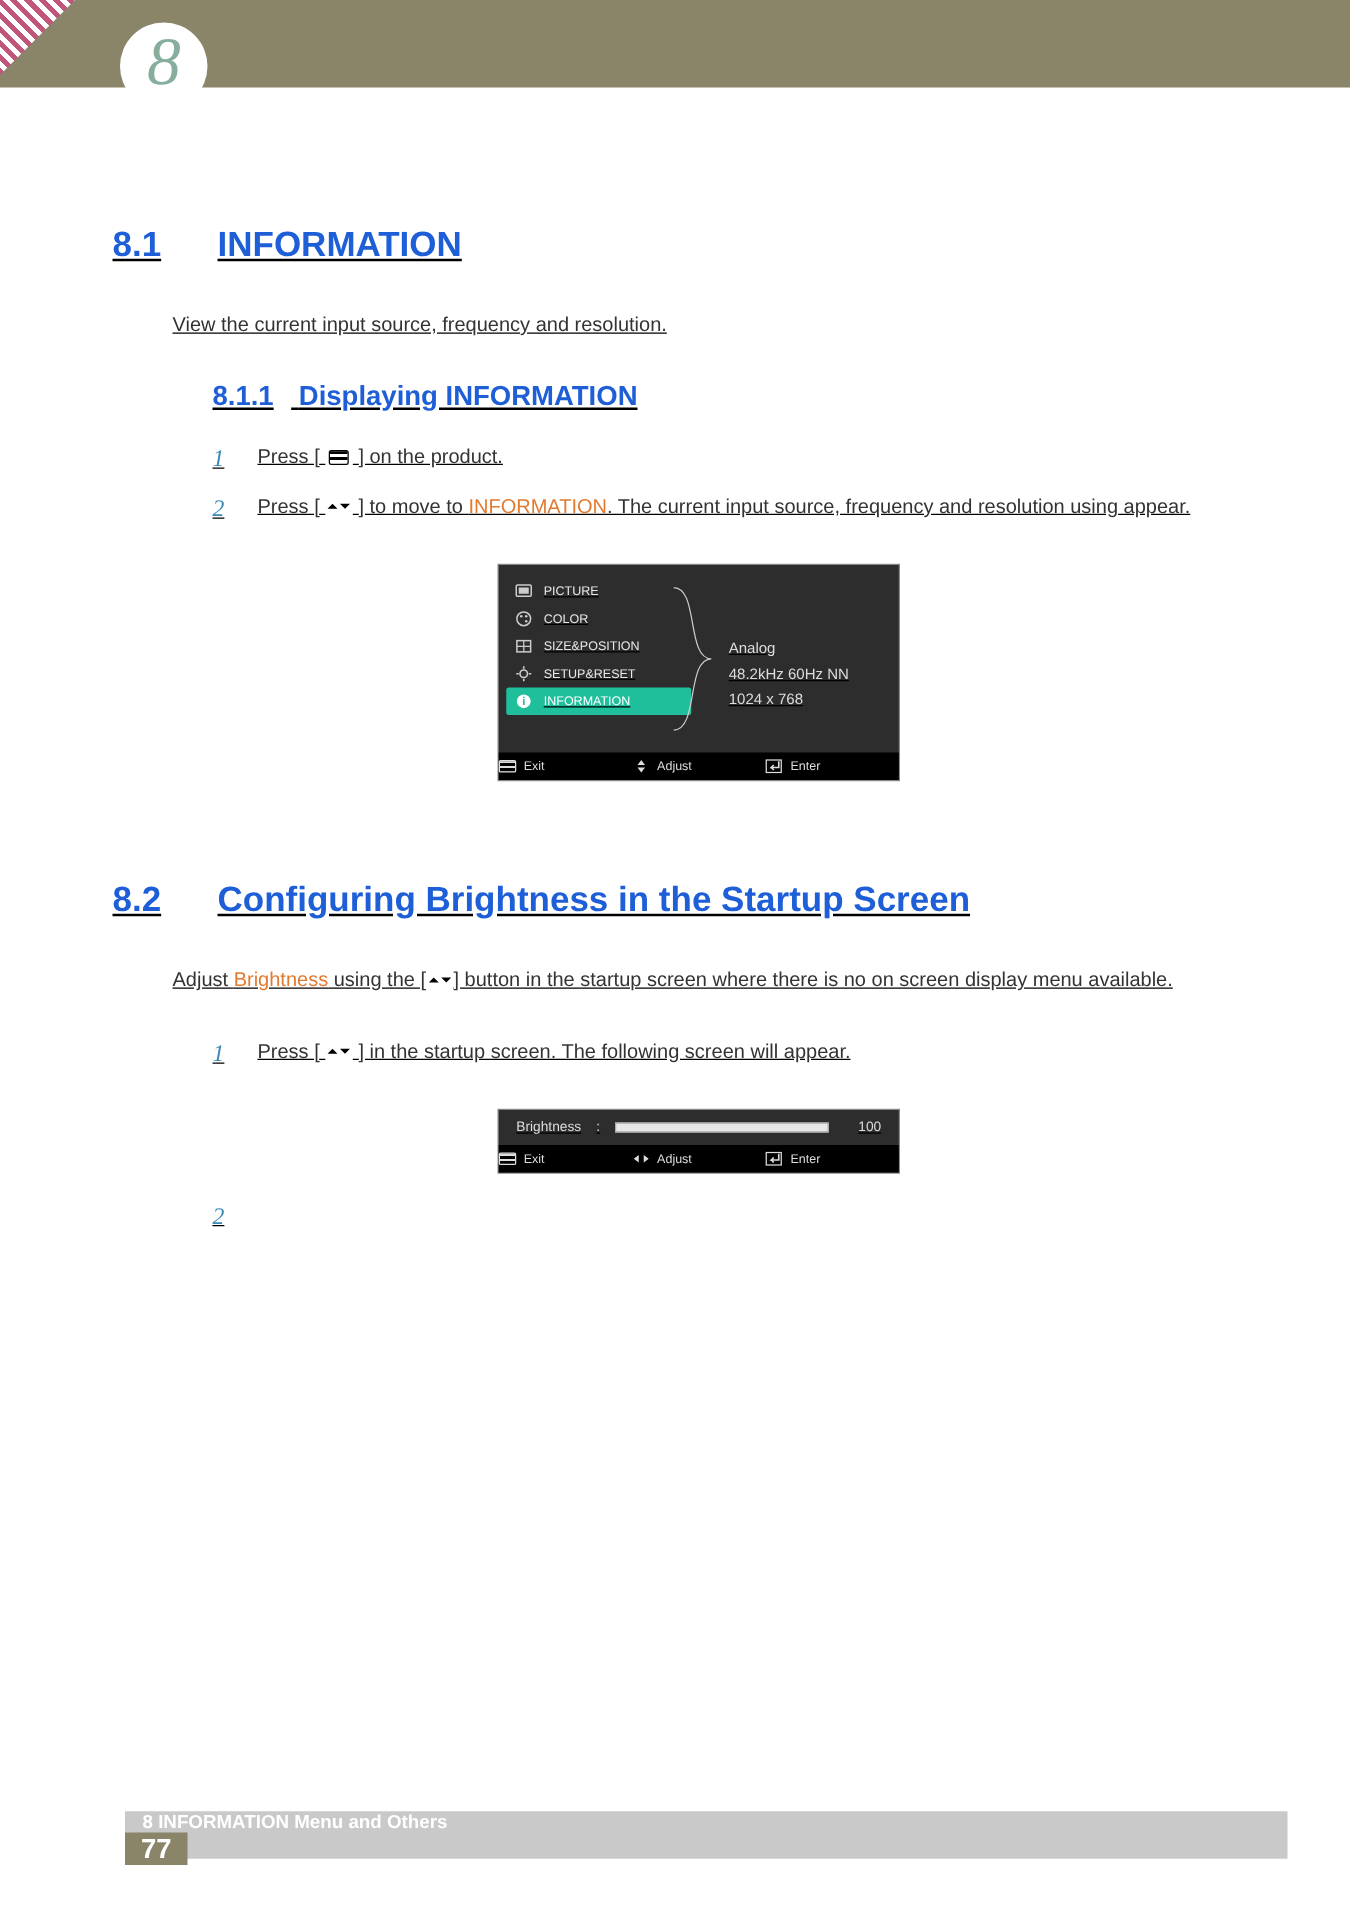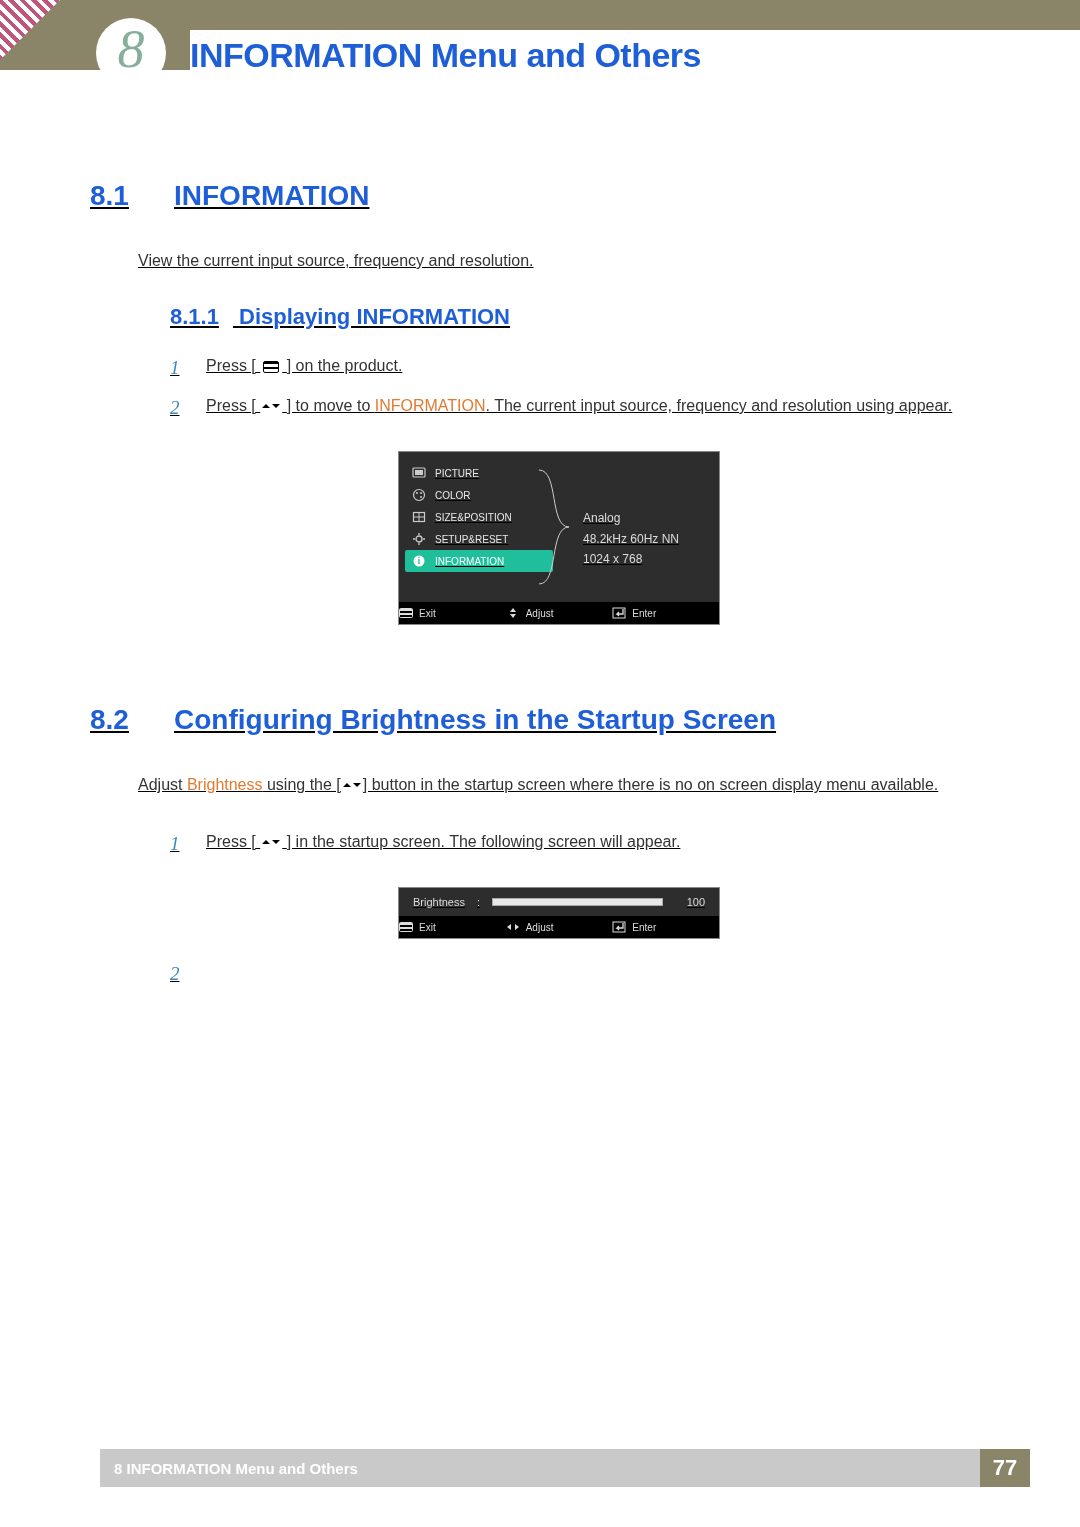--- a/index.html
+++ b/index.html
@@ -227,23 +227,24 @@
   }
   .bright-val { min-width: 30px; text-align: right; }
 
   
   .footer-bar {
     position: absolute;
     bottom: 40px; left: 100px; right: 50px;
     height: 38px;
     background: #c9c9c9;
     display: flex;
-    justify-content: space-between;
+    justify-content: flex-start;
     align-items: stretch;
     color: #fff;
+    flex-direction: column;
   }
   .footer-text {
     display: flex;
     align-items: center;
     padding: 0 14px;
     font-size: 15px;
     font-weight: 700;
   }
   .footer-page {
     width: 50px;
@@ -255,23 +256,20 @@
     font-size: 22px;
   }
 </style>
 </head>
 <body>
 
 <div class="top-bar">
   <div class="top-stripes"></div>
   <div class="top-circle-tab">
     <span class="chapter-num">8</span>
-  </div>
-  <div class="chapter-title-wrap">
-    <div class="chapter-title">INFORMATION Menu and Others</div>
   </div>
 </div>
 
 <div class="content">
 
   <div class="sec-head">
     <span class="sec-num">8.1</span>
     <span class="sec-title">INFORMATION</span>
   </div>
 

